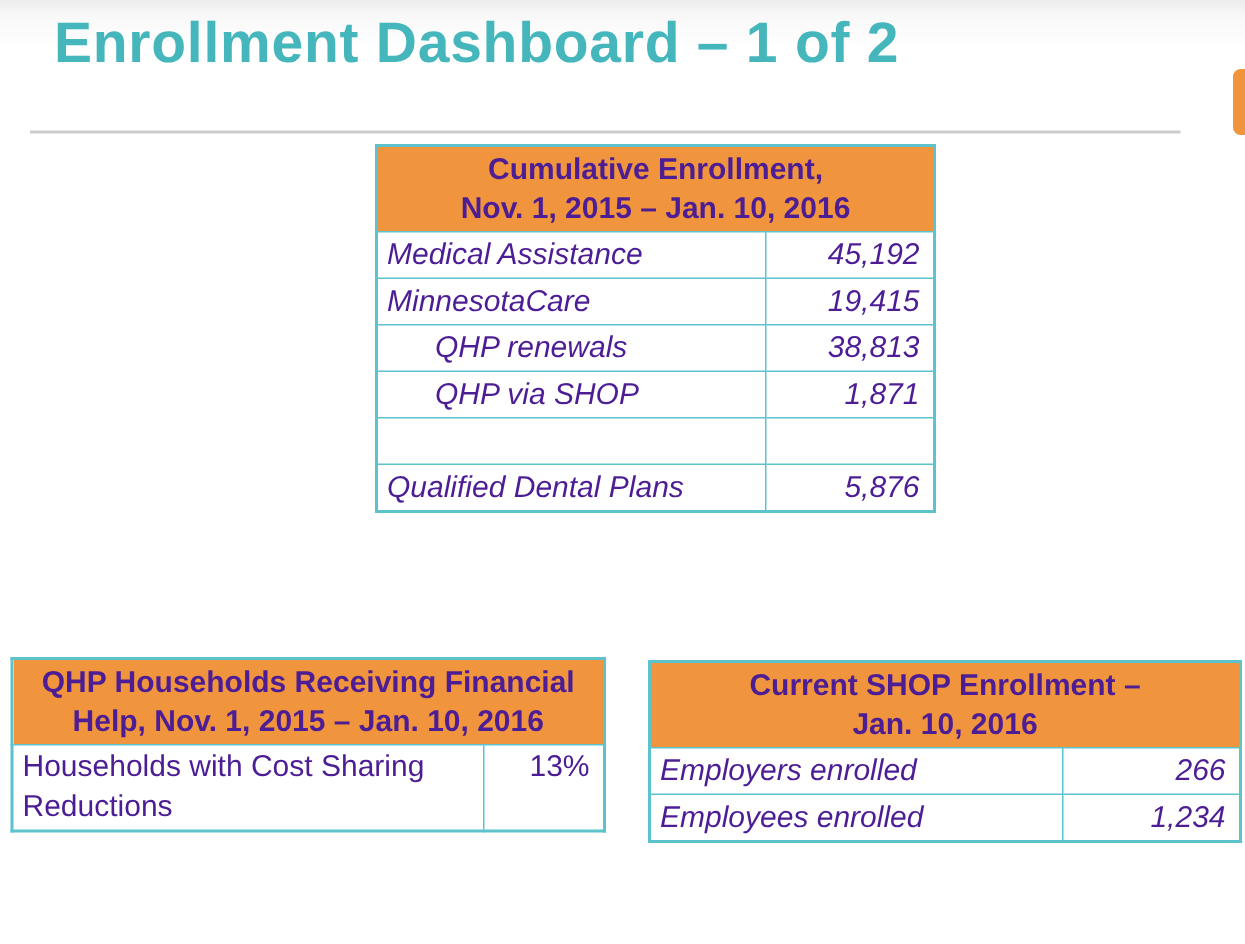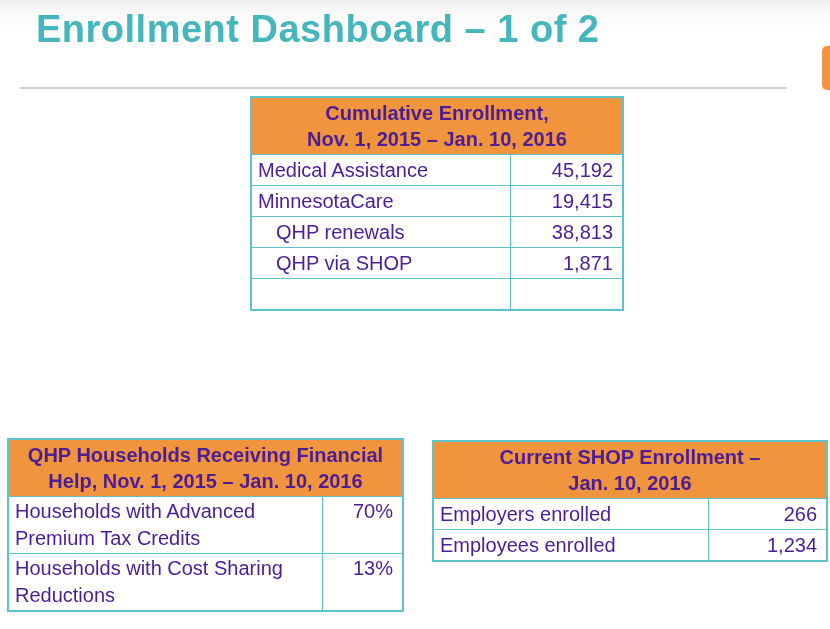--- a/index.html
+++ b/index.html
@@ -64,24 +64,24 @@
     background: #f0953d;
     font-weight: bold;
     text-align: center;
     padding: 2px 4px;
     color: #111111;
   }
   .hdr-line { display: block; line-height: 26px; }
   td.label-cell { padding: 1px 6px; text-align: left; }
   td.value-cell { padding: 1px 9px; text-align: right; }
   .bold-row td { font-weight: bold; }
-  td.indent { padding-left: 24px; }
+  td.indent { padding-left: 38px; }
   td.slight-indent { padding-left: 14px; }
   td.top-align { vertical-align: top; }
-  .row-std td { height: 28px; }
+  .row-std td { height: 28px; font-style: italic; }
   .row-tall td { height: 30px; }
 
   #main-table { left: 250px; top: 96px; width: 372px; }
   #main-table col.c-label { width: 259px; }
   #main-table col.c-value { width: 113px; }
 
   #fh-table { left: 7px; top: 438px; width: 395px; }
   #fh-table col.c-label { width: 314px; }
   #fh-table col.c-value { width: 81px; }
 
@@ -127,41 +127,38 @@
       <td class="value-cell">38,813</td>
     </tr>
     <tr class="row-std">
       <td class="label-cell indent">QHP via SHOP</td>
       <td class="value-cell">1,871</td>
     </tr>
     <tr class="row-std">
       <td class="label-cell"></td>
       <td class="value-cell"></td>
     </tr>
+    <tr class="row-std">
+      <td class="label-cell">Qualified Dental Plans</td>
+      <td class="value-cell">5,876</td>
+    </tr>
   </tbody>
     </table>
 
   <table class="data-table" id="fh-table">
     <colgroup>
         <col class="c-label">
         <col class="c-value">
       </colgroup>
     <tbody>
         <tr>
       <td class="hdr-cell" colspan="2">
         <span class="hdr-line">QHP Households Receiving Financial</span>
         <span class="hdr-line">Help, Nov. 1, 2015 – Jan. 10, 2016</span>
       </td>
-    </tr>
-    <tr>
-      <td class="label-cell two-line">
-        <span>Households with Advanced</span>
-        <span>Premium Tax Credits</span>
-      </td>
-      <td class="value-cell top-align">70%</td>
     </tr>
     <tr>
       <td class="label-cell two-line">
         <span>Households with Cost Sharing</span>
         <span>Reductions</span>
       </td>
       <td class="value-cell top-align">13%</td>
     </tr>
   </tbody>
     </table>

